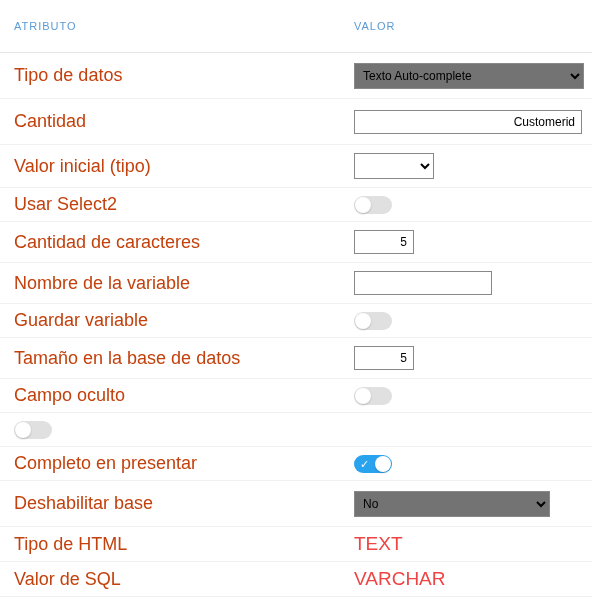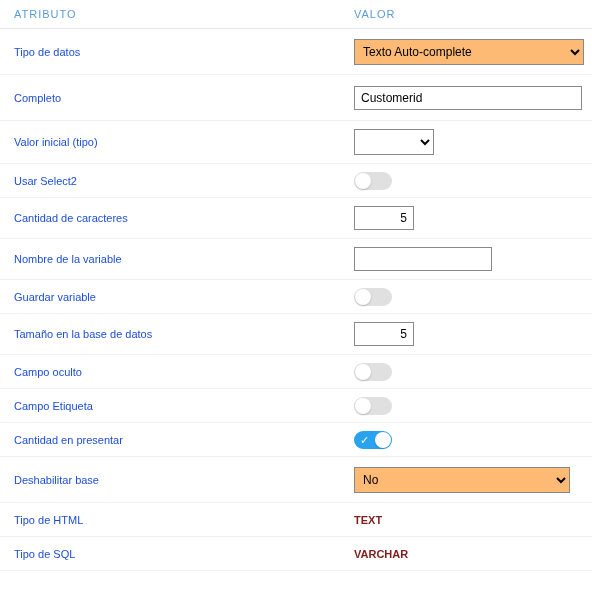--- a/index.html
+++ b/index.html
@@ -6,21 +6,21 @@
   body {
     font-family: -apple-system, BlinkMacSystemFont, "Segoe UI", Arial, sans-serif;
     font-size: 13px;
     color: #333;
     background: #fff;
     width: 592px;
   }
   .table { width: 100%; }
   .header-row {
     display: flex;
-    padding: 8px 14px;
+    padding: 20px 14px;
     border-bottom: 1px solid #e6e6e6;
   }
   .header-cell {
     font-size: 11px;
     letter-spacing: 1px;
     color: #5b9bd5;
     font-weight: 400;
   }
   .col-attr { width: 340px; flex-shrink: 0; }
   .col-val { flex: 1; }
@@ -29,49 +29,50 @@
     align-items: center;
     padding: 8px 14px;
     border-bottom: 1px solid #eef0f1;
     min-height: 38px;
   }
   .row.compact { min-height: 34px; padding: 6px 14px; }
   .row.tall { min-height: 46px; }
   .attr-label {
     width: 340px;
     flex-shrink: 0;
-    color: #1d4ed8;
-    font-size: 11px;
+    color: #c2410c;
+    font-size: 18px;
   }
   .val-cell { flex: 1; display: flex; align-items: center; }
   .select-wide {
     width: 230px;
     height: 26px;
     border: 1px solid #888;
-    background: #fdba74;
+    background: #737373;
     font-size: 12px;
     padding: 2px 4px;
     font-family: inherit;
   }
   .select-narrow {
     width: 80px;
     height: 26px;
     border: 1px solid #888;
     background: #fff;
     font-size: 12px;
     padding: 2px 4px;
     font-family: inherit;
   }
   .input-wide {
     width: 228px;
     height: 24px;
     border: 1px solid #888;
     padding: 2px 6px;
     font-size: 12px;
     font-family: inherit;
+    text-align: right;
   }
   .input-narrow {
     width: 60px;
     height: 24px;
     border: 1px solid #888;
     padding: 2px 6px;
     font-size: 12px;
     text-align: right;
     font-family: inherit;
   }
@@ -112,23 +113,23 @@
   .toggle.on  .toggle-knob { right: 1px; }
   .toggle-check {
     position: absolute;
     left: 6px;
     top: 2px;
     color: #fff;
     font-size: 11px;
     line-height: 14px;
   }
   .static-text {
-    font-size: 11px;
-    color: #7f1d1d;
-    font-weight: 700;
+    font-size: 19px;
+    color: #ef4444;
+    font-weight: 400;
   }
 </style>
 </head>
 <body>
 
 <div class="table">
 
   <div class="header-row">
     <div class="header-cell col-attr">ATRIBUTO</div>
     <div class="header-cell col-val">VALOR</div>
@@ -137,21 +138,21 @@
   <div class="row tall">
     <div class="attr-label">Tipo de datos</div>
     <div class="val-cell">
       <select class="select-wide">
         <option>Texto Auto-complete</option>
       </select>
     </div>
   </div>
 
   <div class="row tall">
-    <div class="attr-label">Completo</div>
+    <div class="attr-label">Cantidad</div>
     <div class="val-cell">
       <input type="text" class="input-wide" value="Customerid" style="">
     </div>
   </div>
 
   <div class="row">
     <div class="attr-label">Valor inicial (tipo)</div>
     <div class="val-cell">
       <select class="select-narrow">
         <option></option>
@@ -202,54 +203,53 @@
   <div class="row compact">
     <div class="attr-label">Campo oculto</div>
     <div class="val-cell">
       <div class="toggle off">
           <div class="toggle-knob"></div>
         </div>
     </div>
   </div>
 
   <div class="row compact">
-    <div class="attr-label">Campo Etiqueta</div>
-    <div class="val-cell">
-      <div class="toggle off">
-          <div class="toggle-knob"></div>
-        </div>
-    </div>
-  </div>
-
-  <div class="row compact">
-    <div class="attr-label">Cantidad en presentar</div>
+    <div class="val-cell">
+      <div class="toggle off">
+          <div class="toggle-knob"></div>
+        </div>
+    </div>
+  </div>
+
+  <div class="row compact">
+    <div class="attr-label">Completo en presentar</div>
     <div class="val-cell">
       <div class="toggle on">
         <span class="toggle-check">✓</span>
         <div class="toggle-knob"></div>
       </div>
     </div>
   </div>
 
   <div class="row tall">
     <div class="attr-label">Deshabilitar base</div>
     <div class="val-cell">
-      <select class="select-wide" style="width:216px">
+      <select class="select-wide" style="width:196px">
         <option>No</option>
       </select>
     </div>
   </div>
 
   <div class="row compact">
     <div class="attr-label">Tipo de HTML</div>
     <div class="val-cell">
       <span class="static-text">TEXT</span>
     </div>
   </div>
 
   <div class="row compact">
-    <div class="attr-label">Tipo de SQL</div>
+    <div class="attr-label">Valor de SQL</div>
     <div class="val-cell">
       <span class="static-text">VARCHAR</span>
     </div>
   </div>
 
 </div>
 
 </body></html>

